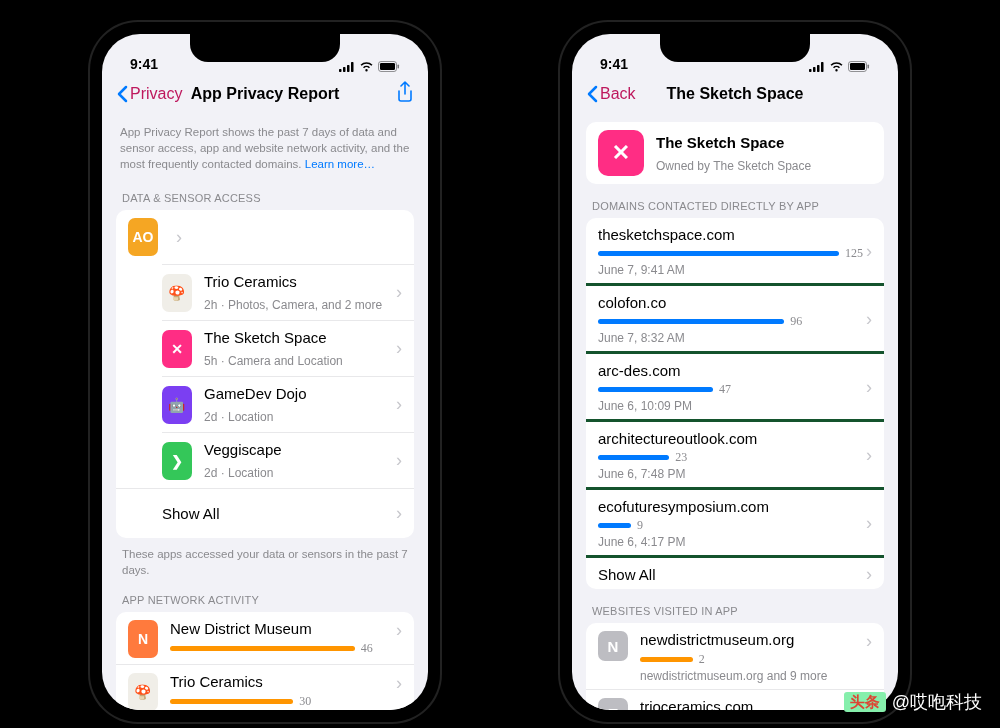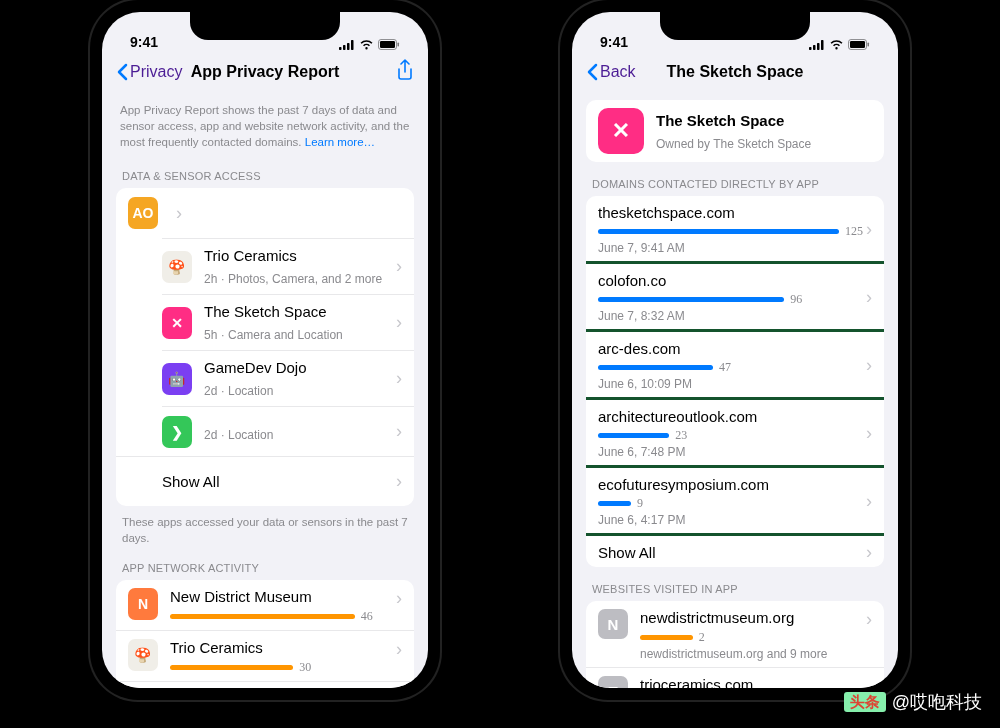--- a/index.html
+++ b/index.html
@@ -4,21 +4,21 @@
 <style>
   * { box-sizing: border-box; margin: 0; padding: 0; }
   body {
     background: #000;
     width: 1000px;
     height: 728px;
     font-family: -apple-system, "Helvetica Neue", Arial, sans-serif;
     position: relative;
     overflow: hidden;
   }
-  .phones { display: flex; justify-content: center; gap: 120px; }
+  .phones { display: flex; justify-content: center; gap: 120px; padding-top: 22px; }
   .phone {
     width: 350px;
     height: 700px;
     background: #000;
     border-radius: 48px;
     padding: 12px;
     position: relative;
     box-shadow: 0 0 0 2px #222;
   }
   .notch {
@@ -43,21 +43,21 @@
     padding: 0 28px 2px 28px;
     font-size: 14px; font-weight: 600;
   }
   .status-icons { display: flex; gap: 4px; align-items: center; }
   .nav-bar {
     height: 40px;
     display: flex; align-items: center;
     padding: 0 14px;
     position: relative;
   }
-  .nav-back { color: #4c1d95; display: flex; align-items: flex-end; font-size: 16px; gap: 2px; }
+  .nav-back { color: #be185d; display: flex; align-items: flex-end; font-size: 16px; gap: 2px; }
   .nav-title {
     position: absolute; left: 0; right: 0;
     text-align: center; font-size: 16px; font-weight: 600;
     pointer-events: none;
   }
   .nav-share { margin-left: auto; color: #007aff; }
   .content { flex: 1; overflow-y: hidden; padding: 0 14px; }
   .intro {
     font-size: 11.5px; color: #8a8a8e;
     line-height: 1.4; padding: 10px 4px 4px 4px;
@@ -77,21 +77,21 @@
   .row {
     display: flex; align-items: center;
     padding: 8px 12px;
     min-height: 50px;
     position: relative;
   }
   .row + .row { border-top: 1px solid #e8e8ea; margin-left: 46px; padding-left: 0; }
   .row.no-icon + .row.no-icon,
   .card .row:not(:first-child).sep-full { border-top: 1px solid #e8e8ea; margin-left: 0; padding-left: 12px; }
   .app-icon {
-    width: 30px; height: 32px; border-radius: 7px;
+    width: 30px; height: 38px; border-radius: 7px;
     margin-right: 12px; flex-shrink: 0;
     display: flex; align-items: center; justify-content: center;
     font-size: 14px; color: #fff; font-weight: 600;
   }
   .app-icon.lg { width: 46px; height: 46px; border-radius: 10px; font-size: 22px; }
   .row-body { flex: 1; min-width: 0; }
   .row-title { font-size: 15px; color: #000; line-height: 1.2; }
   .row-sub { font-size: 12px; color: #8a8a8e; margin-top: 7px; }
   .chev { color: #c7c7cc; font-size: 18px; margin-left: 6px; }
   .show-all { text-align: left; padding-left: 46px; }
@@ -207,20 +207,21 @@
                 <div class="row-title">GameDev Dojo</div>
                 <div class="row-sub">2d · Location</div>
               </div>
             <span class="chev">›</span>
           </div>
           <div class="row">
             <div class="app-icon" style="background:#34c759">
                 <span>❯</span>
               </div>
             <div class="row-body">
+                <div class="row-title">Veggiscape</div>
                 <div class="row-sub">2d · Location</div>
               </div>
             <span class="chev">›</span>
           </div>
           <div class="row show-all sep-full" style="margin-left:0;padding-left:12px">
             <div class="row-body" style="padding-left:34px">
                 <div class="row-title">Show All</div>
               </div>
             <span class="chev">›</span>
           </div>

